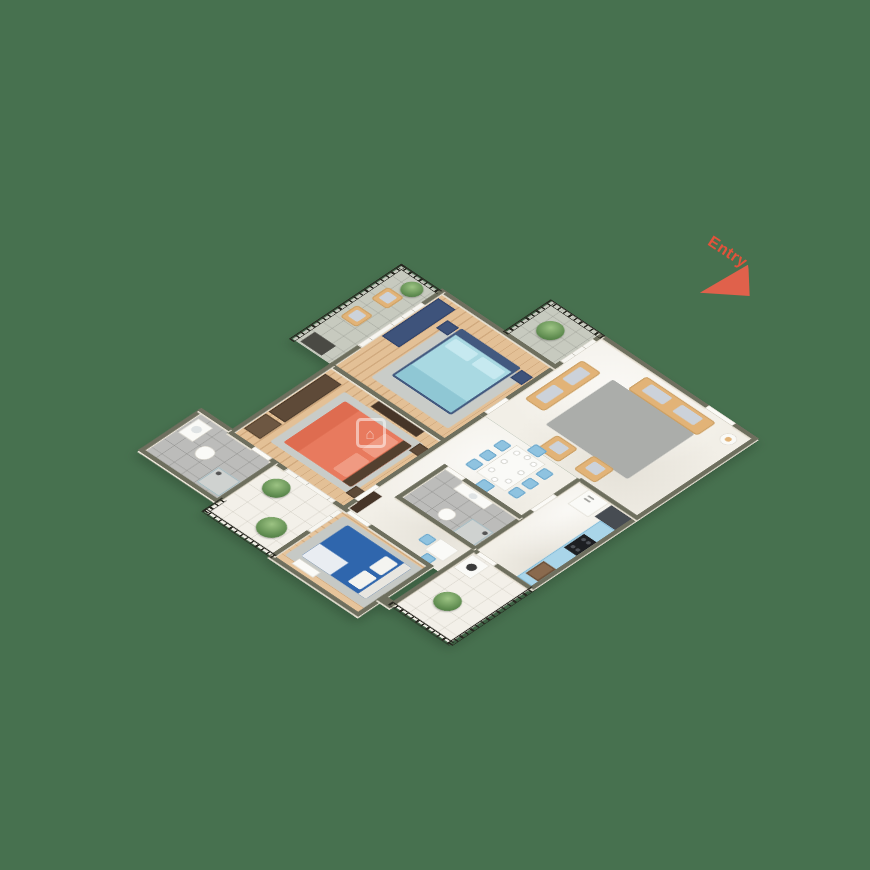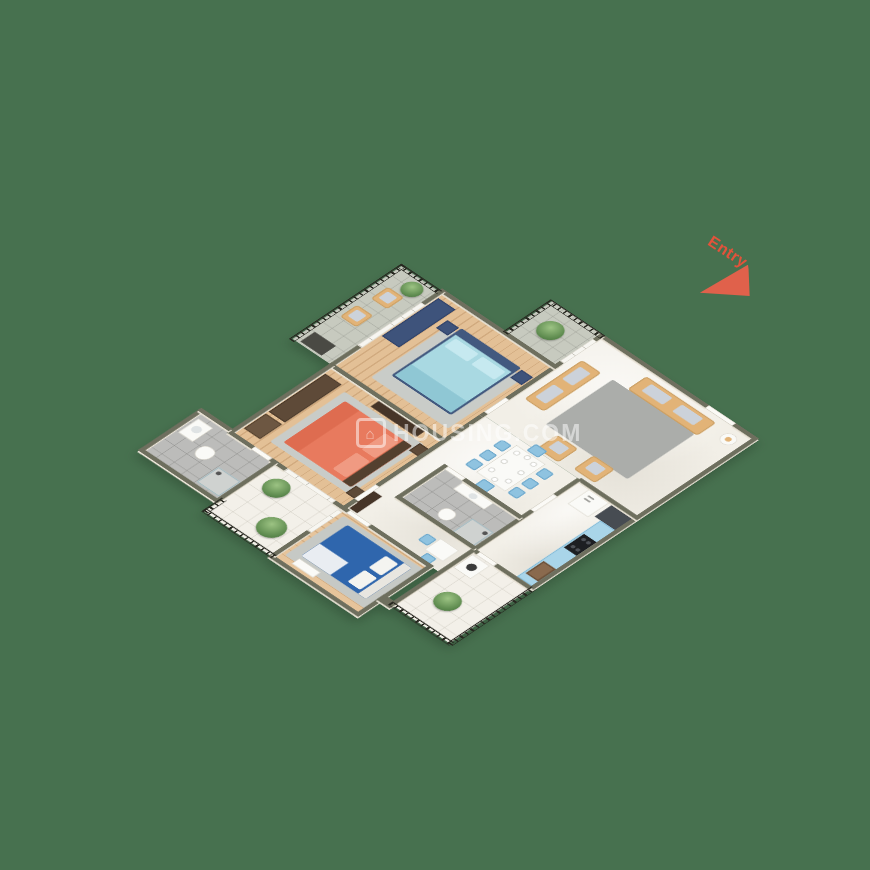--- a/index.html
+++ b/index.html
@@ -241,16 +241,15 @@
   <div class="a door" style="left:530px;top:466px;width:36px;height:9px;"></div>
   <div class="a slide v" style="left:316px;top:18px;width:9px;height:68px;"></div>
   <div class="a slide v" style="left:81px;top:140px;width:9px;height:132px;"></div>
   <div class="a slide h" style="left:200px;top:536px;width:100px;height:9px;"></div>
   <div class="a slide v" style="left:316px;top:548px;width:9px;height:64px;"></div>
 
 </div>
 
 <div id="watermark">
   <div id="wm-logo">⌂</div>
-  <span>HOUSING.COM</span>
 </div>
 <div id="entry-label">Entry</div>
 <div id="entry-arrow"></div>
 
 </body></html>

